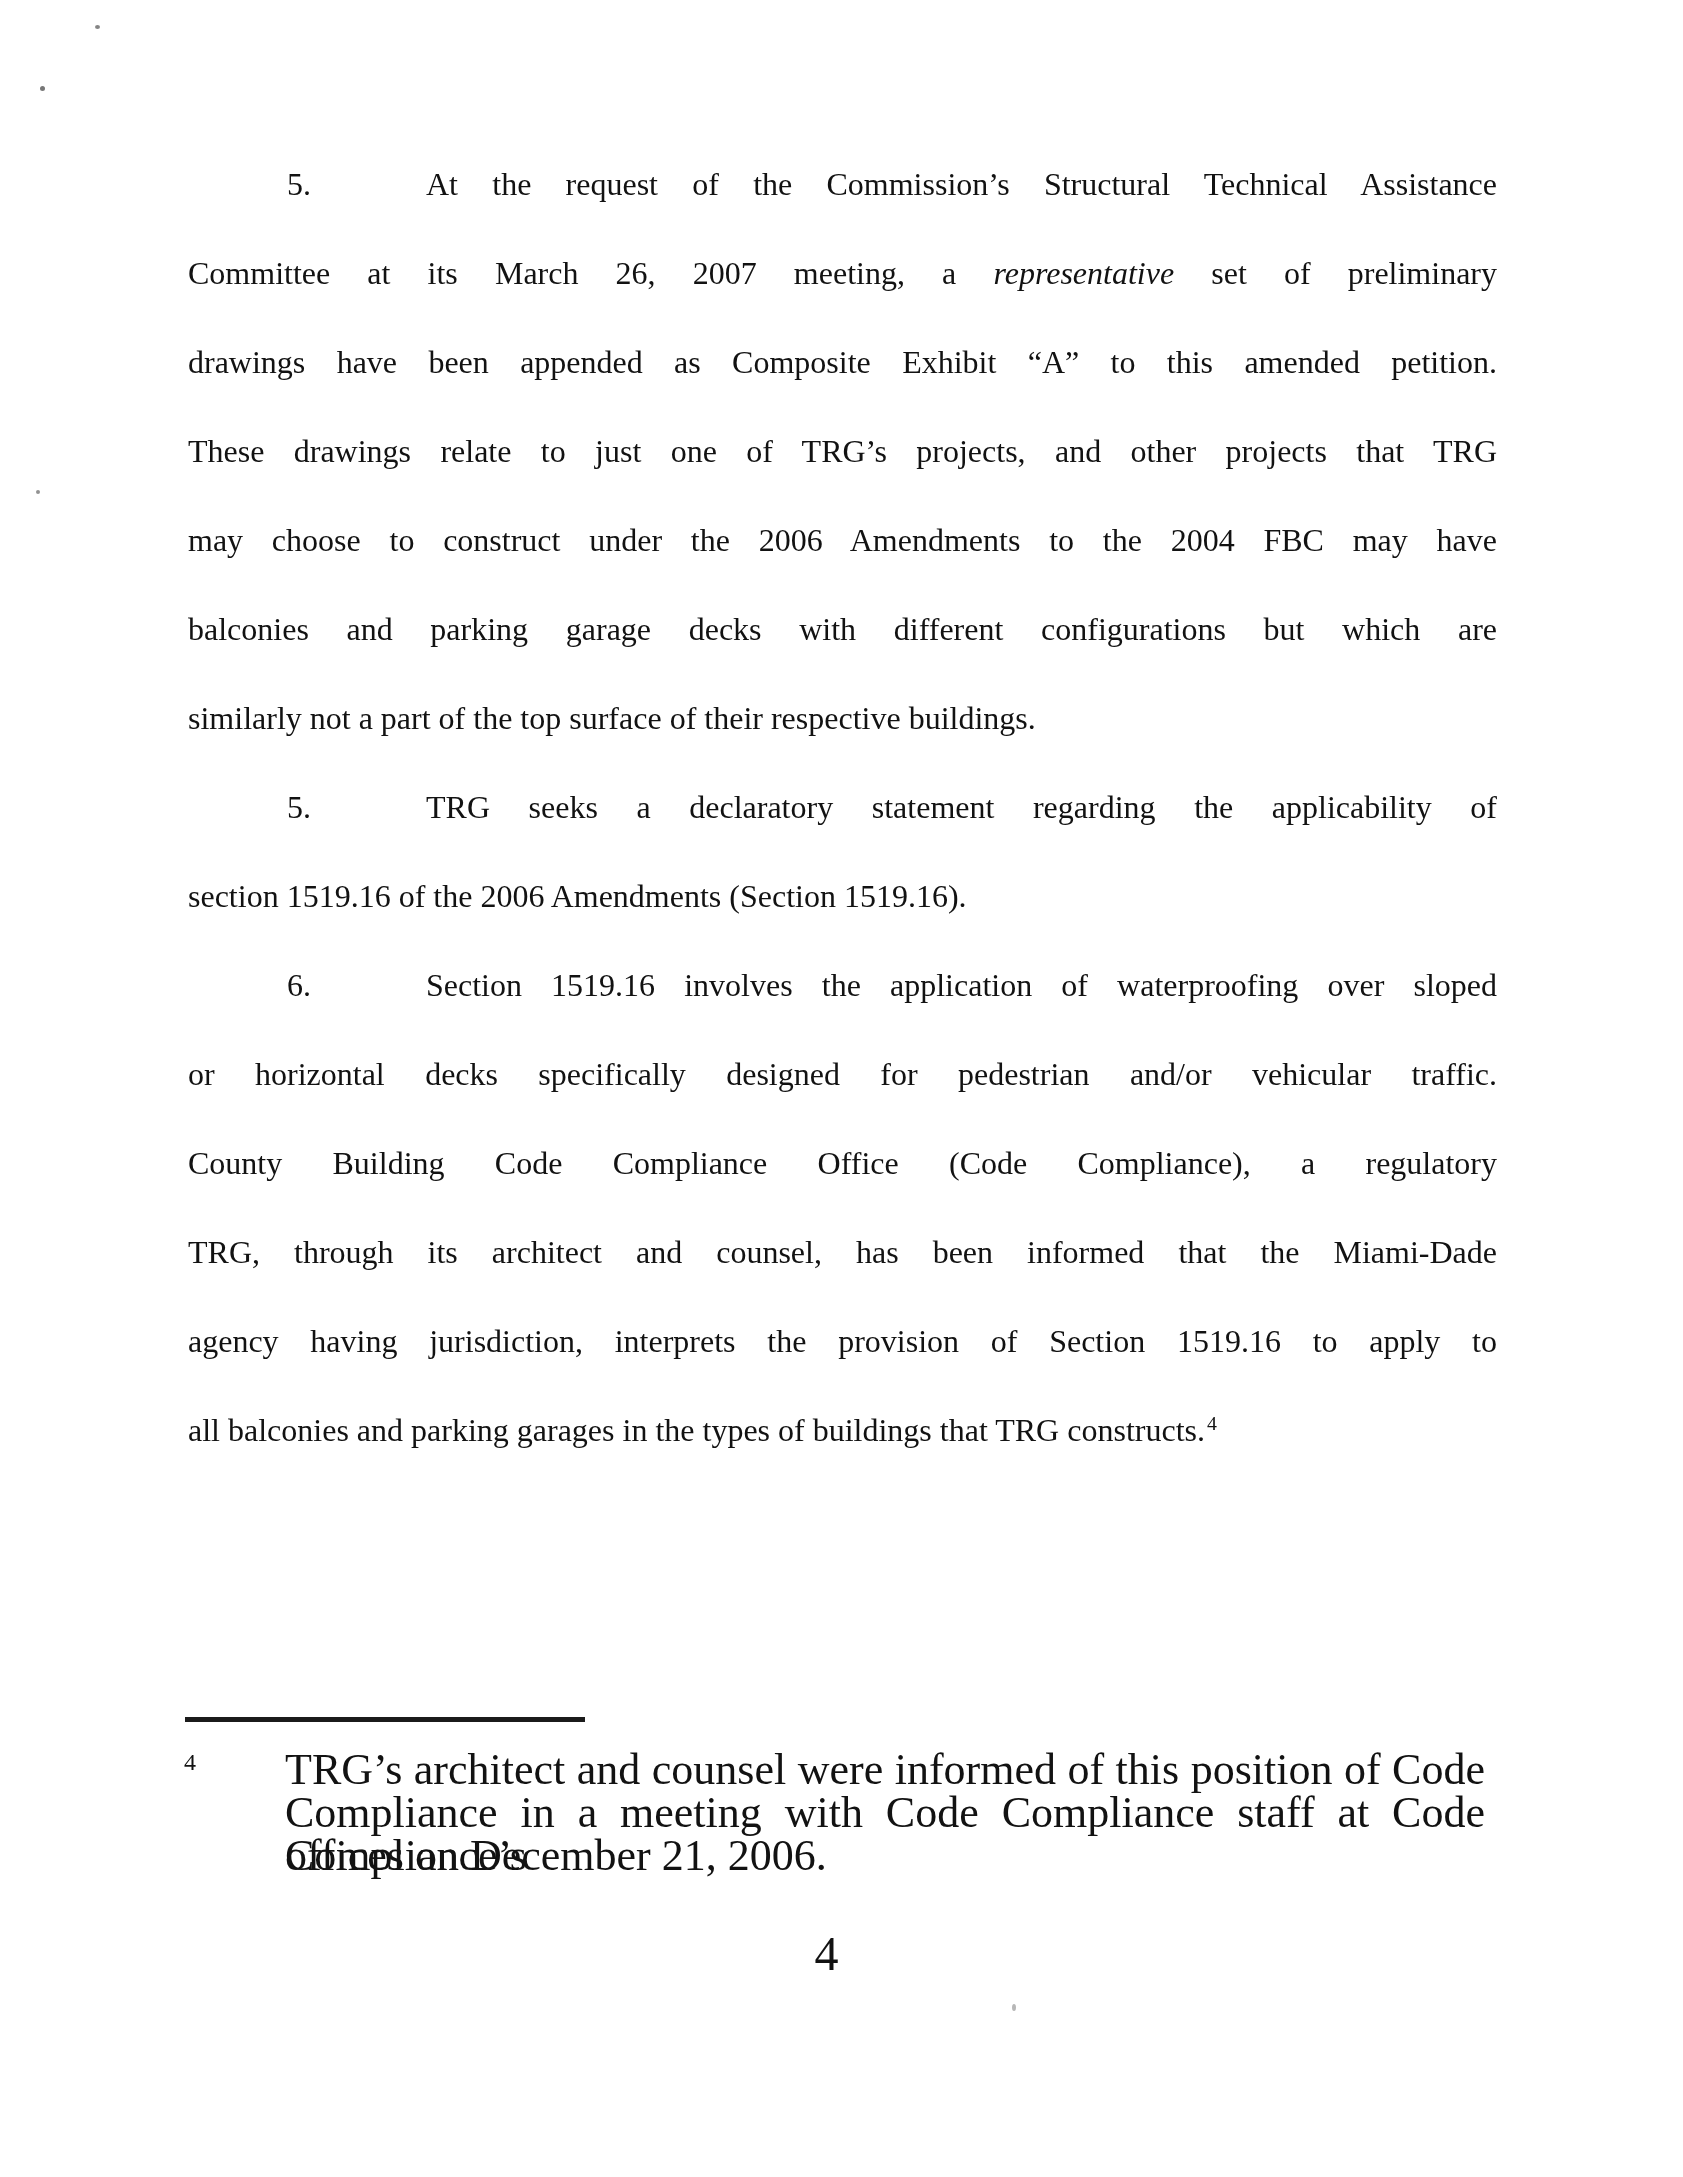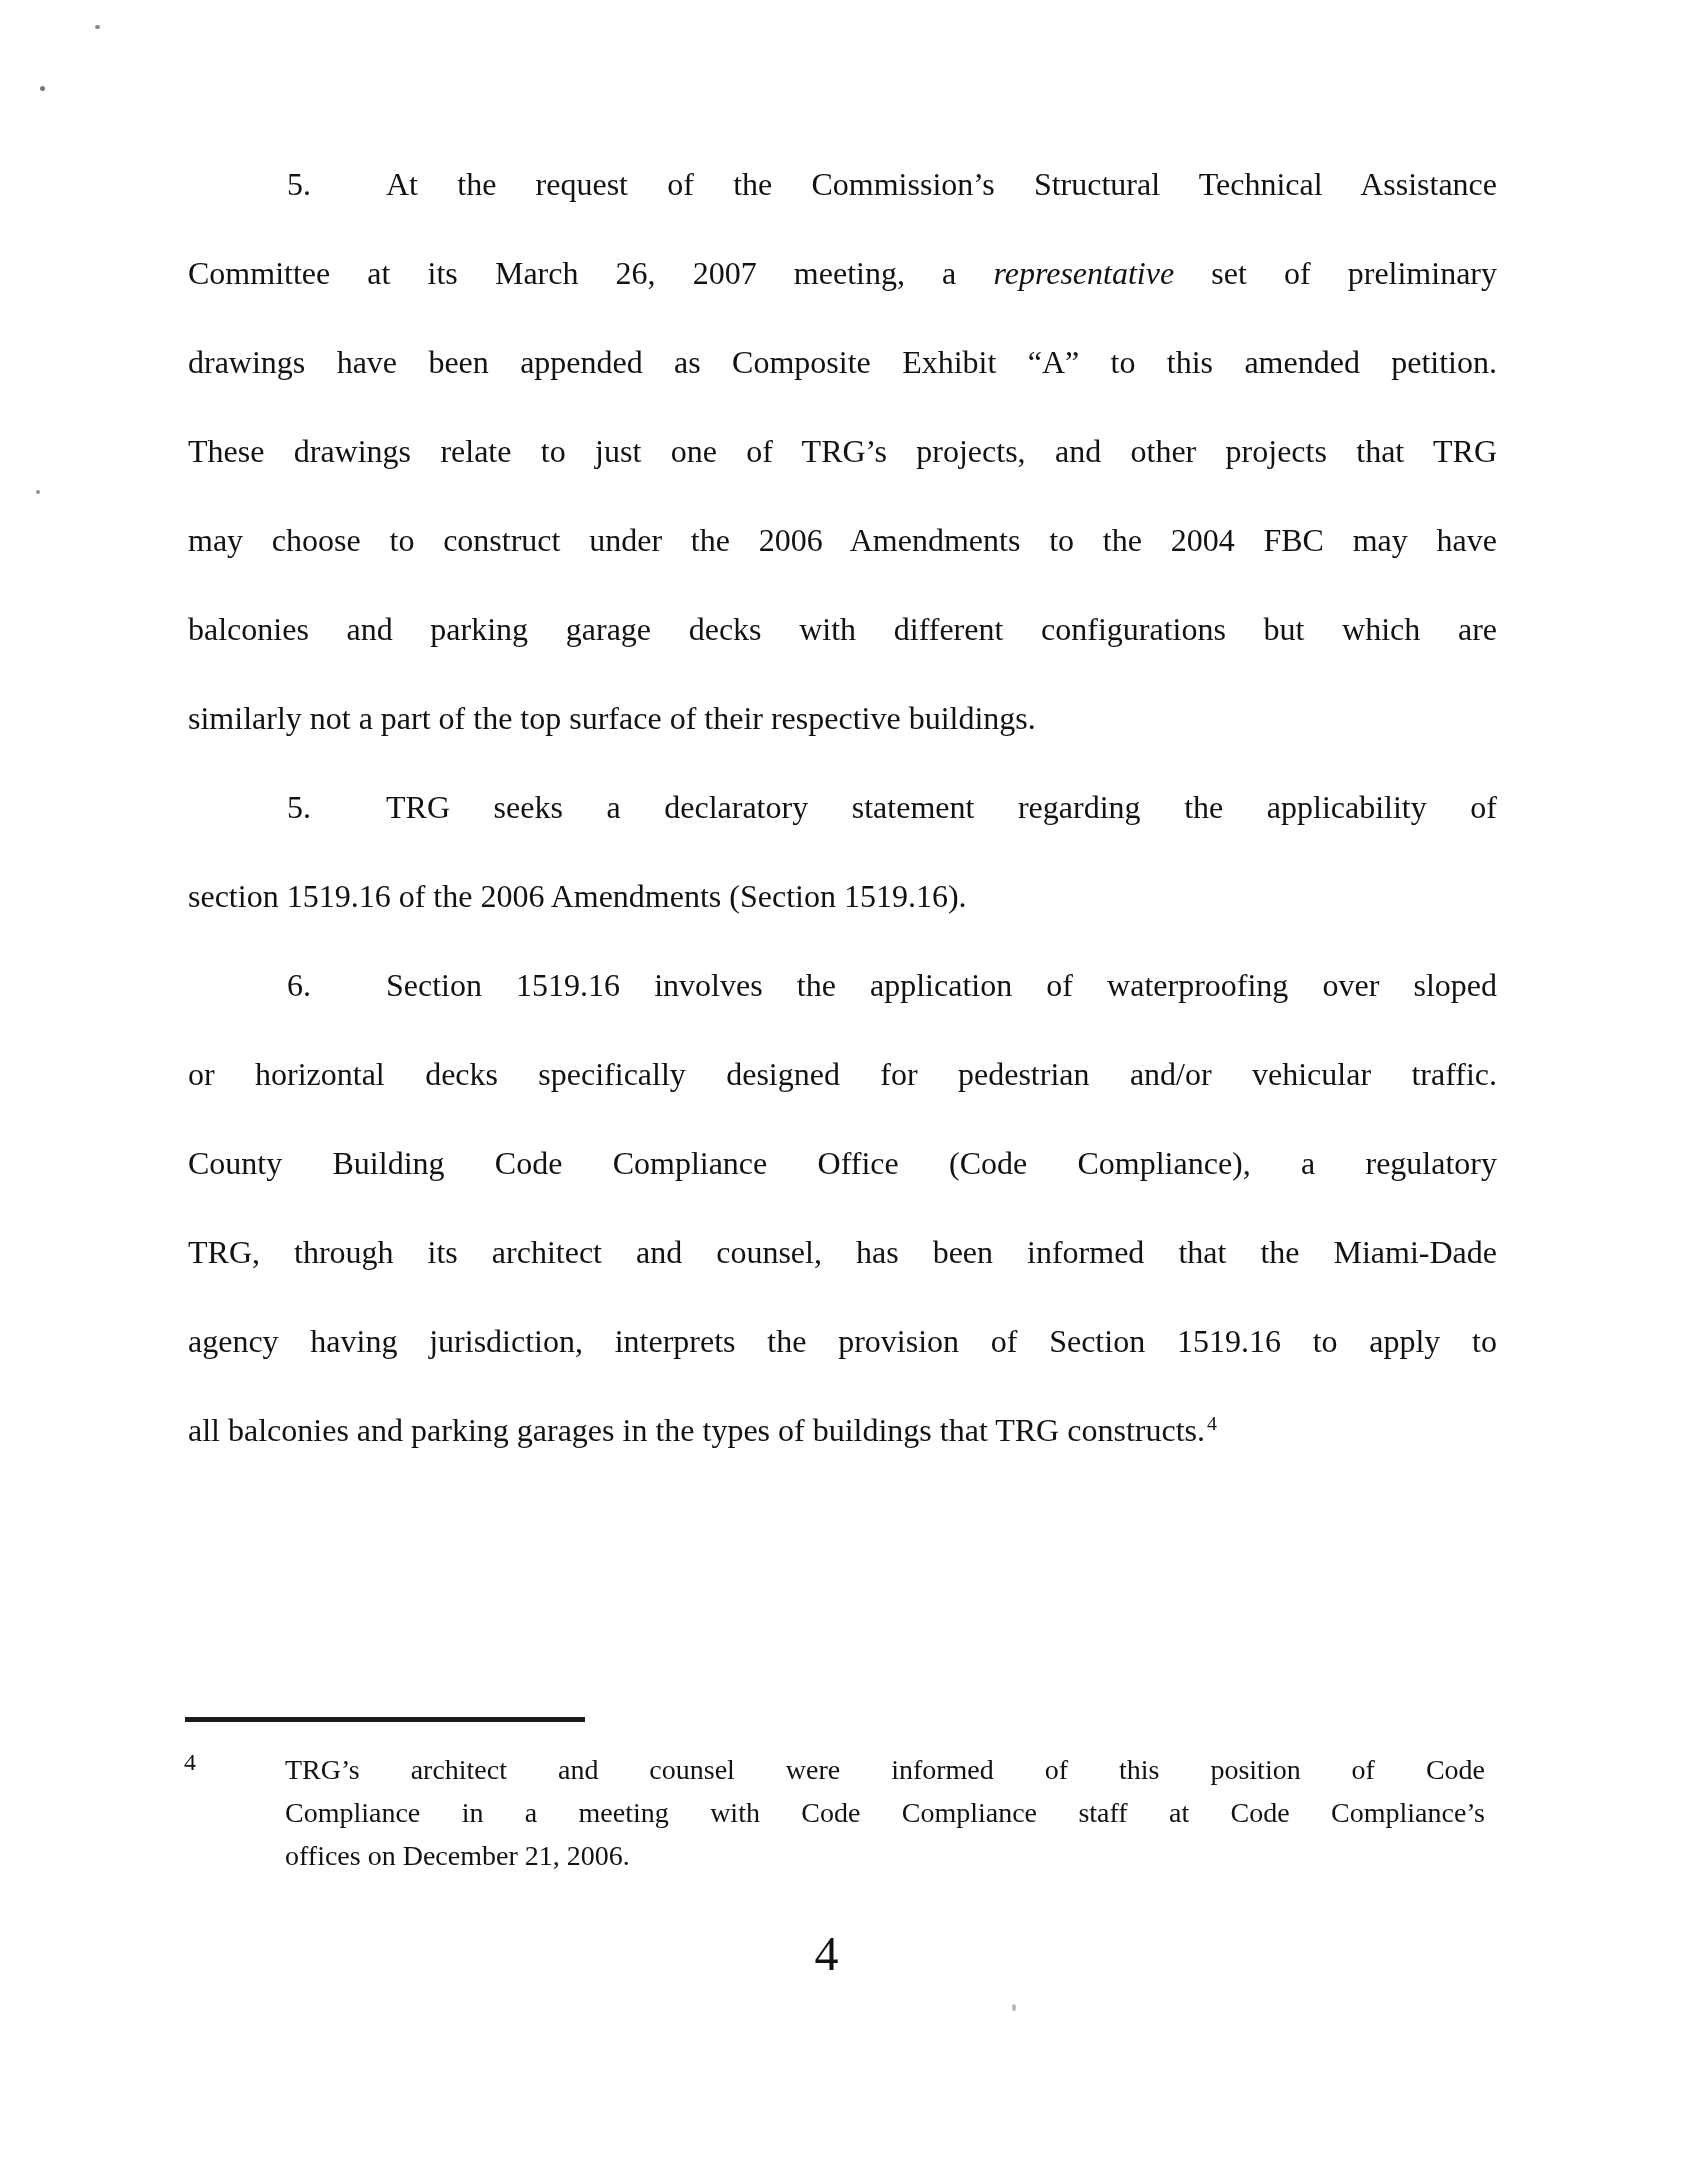--- a/index.html
+++ b/index.html
@@ -38,20 +38,21 @@
   }
   .para-num {
     flex: 0 0 auto;
     margin-left: 99px;
     width: 99px;
   }
   .first-line .ftext {
     flex: 1 1 auto;
     text-align: justify;
     text-align-last: justify;
+    margin-left: 40px;
   }
   .heading {
     height: 89px;
     line-height: 89px;
     text-align: center;
     font-weight: bold;
   }
   em { }
   sup.fn-ref {
     font-size: 0.62em;
@@ -75,21 +76,21 @@
     left: 184px;
     top: 1750px;
     font-size: 24px;
     line-height: 1;
   }
   .fn-body {
     position: absolute;
     left: 285px;
     top: 1748px;
     width: 1200px;
-    font-size: 28px;
+    font-size: 44px;
   }
   .fn-line {
     height: 43px;
     line-height: 43px;
   }
   
   .page-num {
     position: absolute;
     left: 762px;
     top: 1927px;

